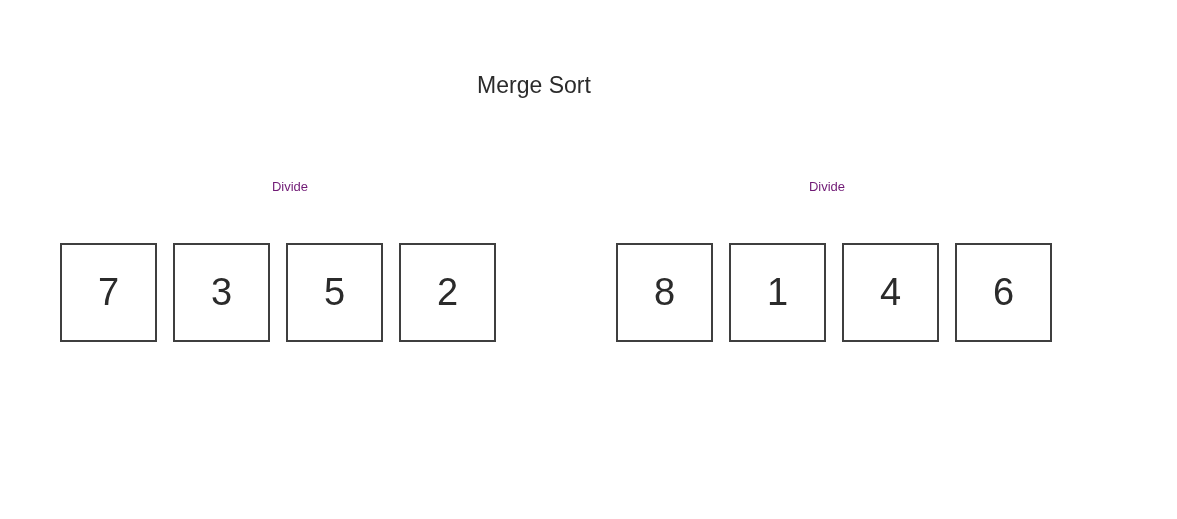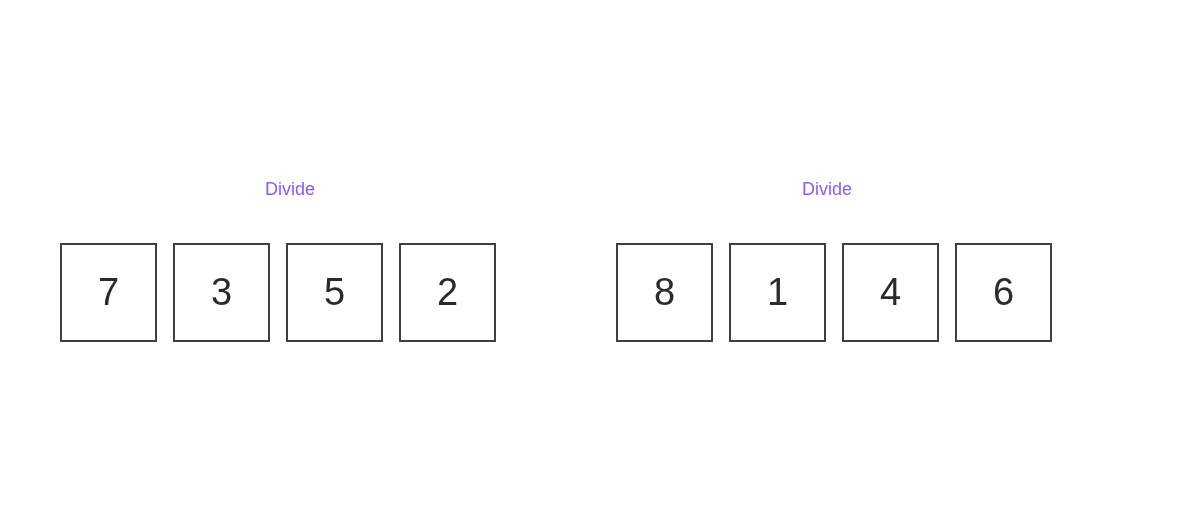--- a/index.html
+++ b/index.html
@@ -24,24 +24,24 @@
     font-size: 23px;
     line-height: 1.1;
     font-weight: 400;
     color: #2b2b2b;
     white-space: nowrap;
   }
   .divide-label {
     position: absolute;
     top: 180px;
     transform: translateX(-50%);
-    font-size: 18px;
+    font-size: 13px;
     line-height: 1.1;
     font-weight: 400;
-    color: #8b5cf6;
+    color: #701a75;
     white-space: nowrap;
   }
   .divide-label.left  { left: 290px; }
   .divide-label.right { left: 827px; }
   .array-group {
     position: absolute;
     top: 243px;
     display: flex;
     gap: 16px;
   }
@@ -58,20 +58,21 @@
     justify-content: center;
     font-size: 38px;
     color: #2b2b2b;
   }
 </style>
 </head>
 <body>
 
 <div class="canvas">
 
+  <div class="diagram-title">Merge Sort</div>
 
   <div class="divide-label left">Divide</div>
 
   <div class="divide-label right">Divide</div>
 
   <div class="array-group left">
     <div class="cell">7</div>
     <div class="cell">3</div>
     <div class="cell">5</div>
     <div class="cell">2</div>

